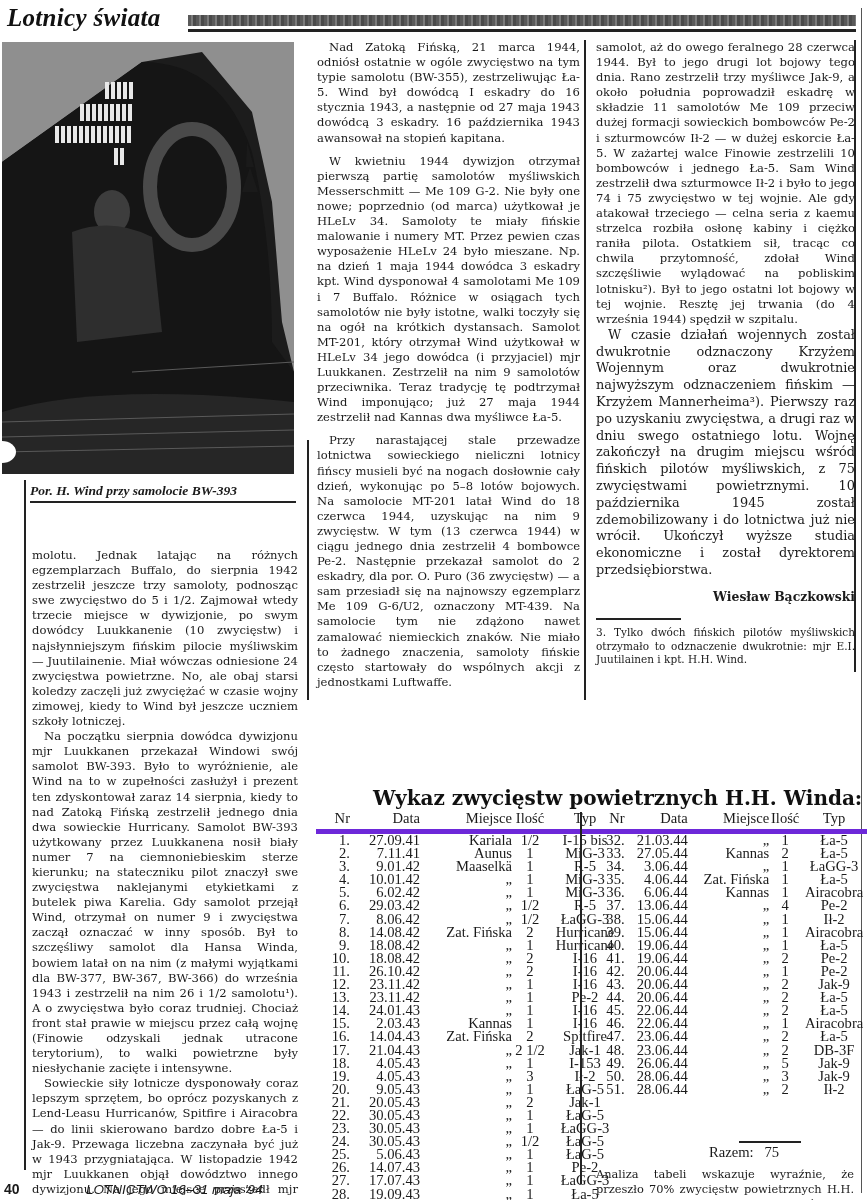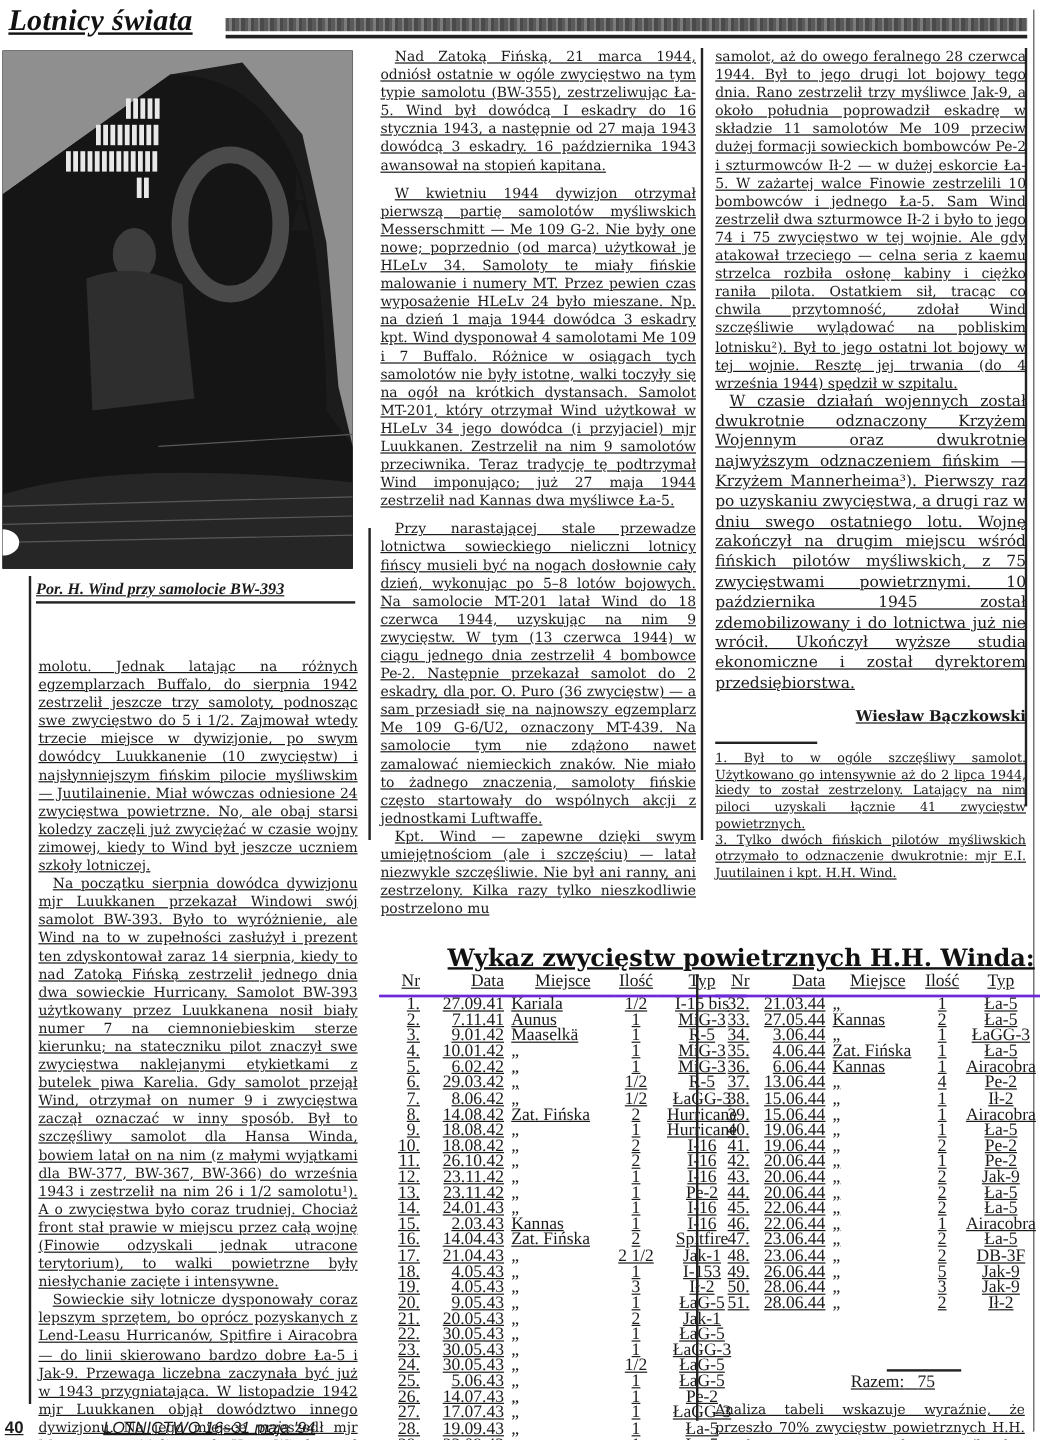--- a/index.html
+++ b/index.html
@@ -1,18 +1,18 @@
 <!DOCTYPE html>
 <html><head>
 <meta charset="utf-8">
 <style>
   html, body { margin:0; padding:0; background:#fff; }
   body { width:867px; height:1200px; position:relative; overflow:hidden; color:#1a1a1a;
          font-family:"DejaVu Serif", serif; }
-  .abs { position:absolute;text-decoration:underline; }
+  .abs { position:absolute; }
 
   
   .section-title { left:7px; top:4px; font-family:"Liberation Serif", serif; font-style:italic; font-weight:bold;
                    font-size:25px; letter-spacing:0.3px; color:#111; }
   .header-band { left:188px; top:15px; width:668px; height:11px;
                  background:repeating-linear-gradient(90deg,#5a5a5a 0 3px,#7b7b7b 3px 5px,#4a4a4a 5px 8px); }
   .header-rule { left:188px; top:29px; width:668px; height:3px; background:#222; }
   .edge-line { left:861px; top:8px; width:1px; height:1185px; background:#555; }
 
   
@@ -33,27 +33,27 @@
 
   .col3 p.big { font-size:12.9px; line-height:16.8px; }
   .author { font-weight:bold; text-align:right; font-size:12.4px; margin-top:10px; }
   .footnote-rule { width:85px; height:2px; background:#222; margin:14px 0 6px; }
   .footnotes { font-size:10.5px; line-height:13.7px; }
   .footnotes p { text-indent:0; }
 
   
   .table-title { left:373px; top:786px; font-family:"DejaVu Serif", serif; font-size:20px; font-weight:bold; color:#111; }
   table.victories { border-collapse:collapse; font-family:"Liberation Serif", serif; font-size:14.6px; }
-  table.victories th { font-weight:normal; padding:0 0 2px 0; border-bottom:2px solid #6d28d9; }
+  table.victories th { font-weight:normal; padding:0 0 2px 0; border-bottom:5px solid #6d28d9; }
   table.victories td { padding:0; line-height:13.1px; height:13.1px; white-space:nowrap; }
   .t-left { left:316px; top:810px; }
   .t-right { left:596px; top:810px; }
   .c-nr { width:40px; text-align:right; padding-right:6px !important; }
   .c-date { width:64px; text-align:right; }
-  .c-place { width:86px; padding-left:6px !important; }
+  .c-place { width:86px; padding-left:6px !important;text-align:right; }
   .c-qty { width:36px; text-align:center; }
   .c-type { width:74px; text-align:center; }
   .t-left .c-nr { width:34px; }
   .total-rule { left:739px; top:1141px; width:62px; height:2px; background:#222; }
   .total { left:709px; top:1144px; font-family:"Liberation Serif", serif; font-size:14.6px; }
   .analysis { left:596px; top:1167px; width:258px; }
   .analysis p { font-size:11.4px; line-height:14.9px; margin:0; text-align:justify; }
 
   
   .page-number { left:4px; top:1181px; font-family:"Liberation Sans", sans-serif; font-weight:bold; font-size:14px; }
@@ -126,31 +126,29 @@
   <p>Na początku sierpnia dowódca dywizjonu mjr Luukkanen przekazał Windowi swój samolot BW-393. Było to wyróżnienie, ale Wind na to w zupełności zasłużył i prezent ten zdyskontował zaraz 14 sierpnia, kiedy to nad Zatoką Fińską zestrzelił jednego dnia dwa sowieckie Hurricany. Samolot BW-393 użytkowany przez Luukkanena nosił biały numer 7 na ciemnoniebieskim sterze kierunku; na stateczniku pilot znaczył swe zwycięstwa naklejanymi etykietkami z butelek piwa Karelia. Gdy samolot przejął Wind, otrzymał on numer 9 i zwycięstwa zaczął oznaczać w inny sposób. Był to szczęśliwy samolot dla Hansa Winda, bowiem latał on na nim (z małymi wyjątkami dla BW-377, BW-367, BW-366) do września 1943 i zestrzelił na nim 26 i 1/2 samolotu¹). A o zwycięstwa było coraz trudniej. Chociaż front stał prawie w miejscu przez całą wojnę (Finowie odzyskali jednak utracone terytorium), to walki powietrzne były niesłychanie zacięte i intensywne.</p>
   <p>Sowieckie siły lotnicze dysponowały coraz lepszym sprzętem, bo oprócz pozyskanych z Lend-Leasu Hurricanów, Spitfire i Airacobra — do linii skierowano bardzo dobre Ła-5 i Jak-9. Przewaga liczebna zaczynała być już w 1943 przygniatająca. W listopadzie 1942 mjr Luukkanen objął dowództwo innego dywizjonu. Na jego miejsce przeszedł mjr Magnuson, a 10 listopada Hans Wind został dowódcą I eskadry. Do</p>
 </div>
 
 <div class="abs vrule" style="left:307px;top:440px;height:260px;"></div>
 <div class="abs vrule" style="left:584px;top:40px;height:660px;"></div>
 <div class="abs col col2">
   <p class="gap">Nad Zatoką Fińską, 21 marca 1944, odniósł ostatnie w ogóle zwycięstwo na tym typie samolotu (BW-355), zestrzeliwując Ła-5. Wind był dowódcą I eskadry do 16 stycznia 1943, a następnie od 27 maja 1943 dowódcą 3 eskadry. 16 października 1943 awansował na stopień kapitana.</p>
   <p class="gap">W kwietniu 1944 dywizjon otrzymał pierwszą partię samolotów myśliwskich Messerschmitt — Me 109 G-2. Nie były one nowe; poprzednio (od marca) użytkował je HLeLv 34. Samoloty te miały fińskie malowanie i numery MT. Przez pewien czas wyposażenie HLeLv 24 było mieszane. Np. na dzień 1 maja 1944 dowódca 3 eskadry kpt. Wind dysponował 4 samolotami Me 109 i 7 Buffalo. Różnice w osiągach tych samolotów nie były istotne, walki toczyły się na ogół na krótkich dystansach. Samolot MT-201, który otrzymał Wind użytkował w HLeLv 34 jego dowódca (i przyjaciel) mjr Luukkanen. Zestrzelił na nim 9 samolotów przeciwnika. Teraz tradycję tę podtrzymał Wind imponująco; już 27 maja 1944 zestrzelił nad Kannas dwa myśliwce Ła-5.</p>
   <p class="gap">Przy narastającej stale przewadze lotnictwa sowieckiego nieliczni lotnicy fińscy musieli być na nogach dosłownie cały dzień, wykonując po 5–8 lotów bojowych. Na samolocie MT-201 latał Wind do 18 czerwca 1944, uzyskując na nim 9 zwycięstw. W tym (13 czerwca 1944) w ciągu jednego dnia zestrzelił 4 bombowce Pe-2. Następnie przekazał samolot do 2 eskadry, dla por. O. Puro (36 zwycięstw) — a sam przesiadł się na najnowszy egzemplarz Me 109 G-6/U2, oznaczony MT-439. Na samolocie tym nie zdążono nawet zamalować niemieckich znaków. Nie miało to żadnego znaczenia, samoloty fińskie często startowały do wspólnych akcji z jednostkami Luftwaffe.</p>
-  <p>Kpt. Wind — zapewne dzięki swym umiejętnościom (ale i szczęściu) — latał niezwykle szczęśliwie. Nie był ani ranny, ani zestrzelony. Kilka razy tylko nieszkodliwie postrzelono mu</p>
 </div>
 
 <div class="abs vrule" style="left:854px;top:40px;height:632px;"></div>
 <div class="abs col col3">
   <p class="noindent">samolot, aż do owego feralnego 28 czerwca 1944. Był to jego drugi lot bojowy tego dnia. Rano zestrzelił trzy myśliwce Jak-9, a około południa poprowadził eskadrę w składzie 11 samolotów Me 109 przeciw dużej formacji sowieckich bombowców Pe-2 i szturmowców Ił-2 — w dużej eskorcie Ła-5. W zażartej walce Finowie zestrzelili 10 bombowców i jednego Ła-5. Sam Wind zestrzelił dwa szturmowce Ił-2 i było to jego 74 i 75 zwycięstwo w tej wojnie. Ale gdy atakował trzeciego — celna seria z kaemu strzelca rozbiła osłonę kabiny i ciężko raniła pilota. Ostatkiem sił, tracąc co chwila przytomność, zdołał Wind szczęśliwie wylądować na pobliskim lotnisku²). Był to jego ostatni lot bojowy w tej wojnie. Resztę jej trwania (do 4 września 1944) spędził w szpitalu.</p>
   <p class="big">W czasie działań wojennych został dwukrotnie odznaczony Krzyżem Wojennym oraz dwukrotnie najwyższym odznaczeniem fińskim — Krzyżem Mannerheima³). Pierwszy raz po uzyskaniu zwycięstwa, a drugi raz w dniu swego ostatniego lotu. Wojnę zakończył na drugim miejscu wśród fińskich pilotów myśliwskich, z 75 zwycięstwami powietrznymi. 10 października 1945 został zdemobilizowany i do lotnictwa już nie wrócił. Ukończył wyższe studia ekonomiczne i został dyrektorem przedsiębiorstwa.</p>
   <div class="author">Wiesław Bączkowski</div>
   <div class="footnote-rule"></div>
   <div class="footnotes">
-    <p>1. Był to w ogóle szczęśliwy samolot. Użytkowano go intensywnie aż do 2 lipca 1944, kiedy to został zestrzelony. Latający na nim piloci uzyskali łącznie 41 zwycięstw powietrznych.</p>
     <p>3. Tylko dwóch fińskich pilotów myśliwskich otrzymało to odznaczenie dwukrotnie: mjr E.I. Juutilainen i kpt. H.H. Wind.</p>
   </div>
 </div>
 
 <div class="abs table-title">Wykaz zwycięstw powietrznych H.H. Winda:</div>
 
 <table class="abs victories t-left" id="tbl-left">
   <thead>
     <tr>
       <th class="c-nr">Nr</th>

